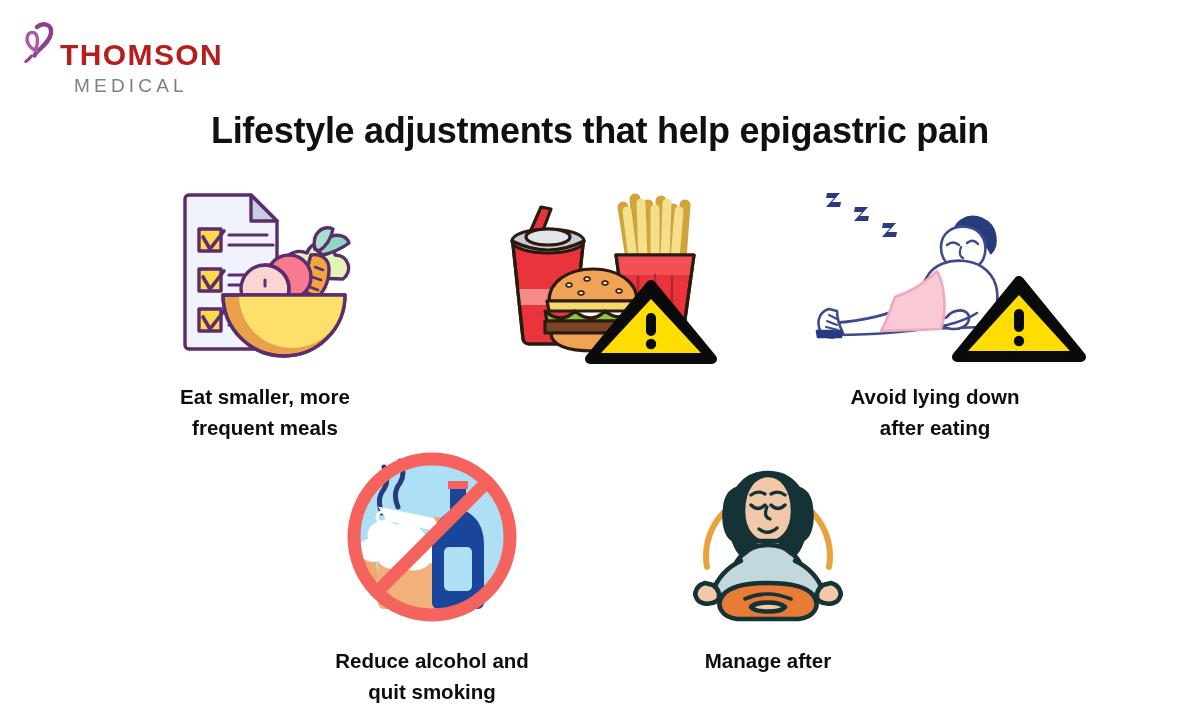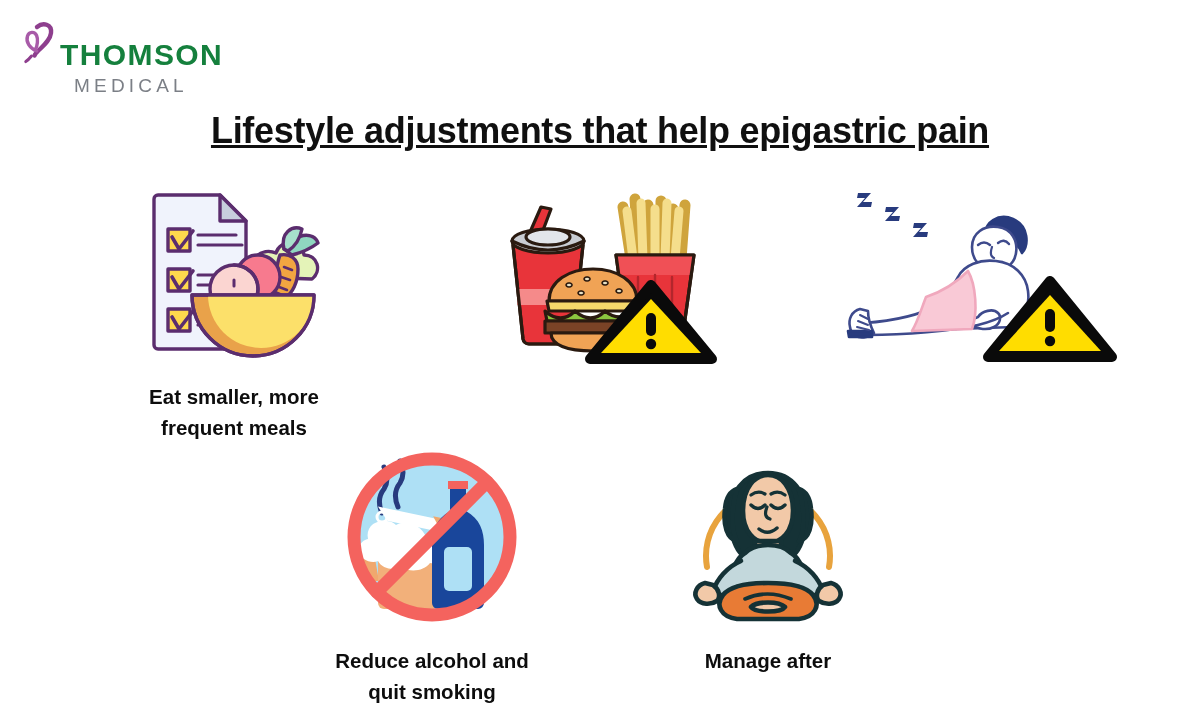--- a/index.html
+++ b/index.html
@@ -18,48 +18,47 @@
     left:16px; top:18px;
     width:240px; height:78px;
   }
   .logo-mark {
     position:absolute; left:0; top:2px;
     width:42px; height:44px;
   }
   .logo-words { position:absolute; left:44px; top:22px; }
   .logo-thomson {
     font-size:30px; font-weight:bold; letter-spacing:1.4px;
-    color:#15803d; line-height:1; display:block;
+    color:#b91c1c; line-height:1; display:block;
   }
   .logo-medical {
     font-size:19px; font-weight:normal; letter-spacing:4.2px;
     color:#7B7F86; line-height:1; display:block;
     margin-top:6px; margin-left:14px;
   }
 
   
   .page-title {
     position:absolute;
     left:0; right:0; top:110px;
     text-align:center;
     font-size:36px;
     font-weight:bold;
     letter-spacing:-0.3px;
     color:#101010;
-    text-decoration:underline;
   }
 
   
   .row {
     position:absolute;
     display:flex;
     width:100%;
     justify-content:center;
   }
-  .row-top { top:185px; left:0; gap:58px; }
+  .row-top { top:185px; left:0; gap:27px; }
   .row-bottom { top:447px; left:0; gap:72px; }
 
   .card {
     width:308px;
     display:flex;
     flex-direction:column;
     align-items:center;
   }
   .card-bottom { width:264px; }
 
@@ -227,20 +226,22 @@
         </g>
 
         <g>
           <path d="M234 96 L296 172 H172 Z" fill="#0A0A0A" stroke="#0A0A0A" stroke-width="10" stroke-linejoin="round"></path>
           <path d="M234 110 L285 166 H183 Z" fill="#FFDD00"></path>
           <rect x="229" y="124" width="10" height="23" rx="5" fill="#0A0A0A"></rect>
           <circle cx="234" cy="156" r="5.2" fill="#0A0A0A"></circle>
         </g>
       </svg>
     </div>
+    <div class="caption">Avoid lying down
+after eating</div>
   </div>
 </div>
 
 <div class="row row-bottom">
 
   <div class="card card-bottom">
     <div class="art">
       <svg viewBox="0 0 176 176" width="176" height="176">
         <circle cx="88" cy="88" r="74" fill="#AEE0F5"></circle>
         <g>

